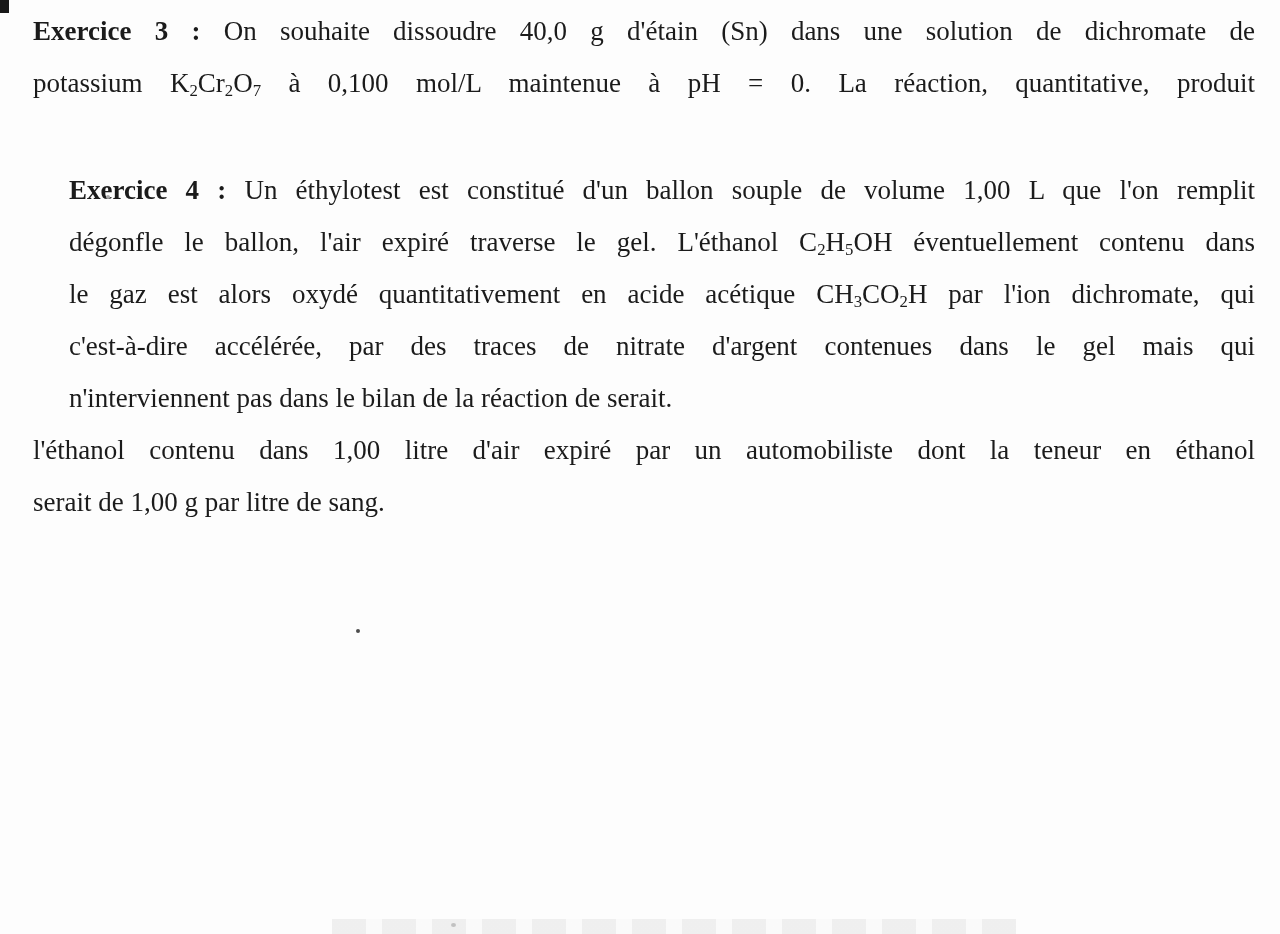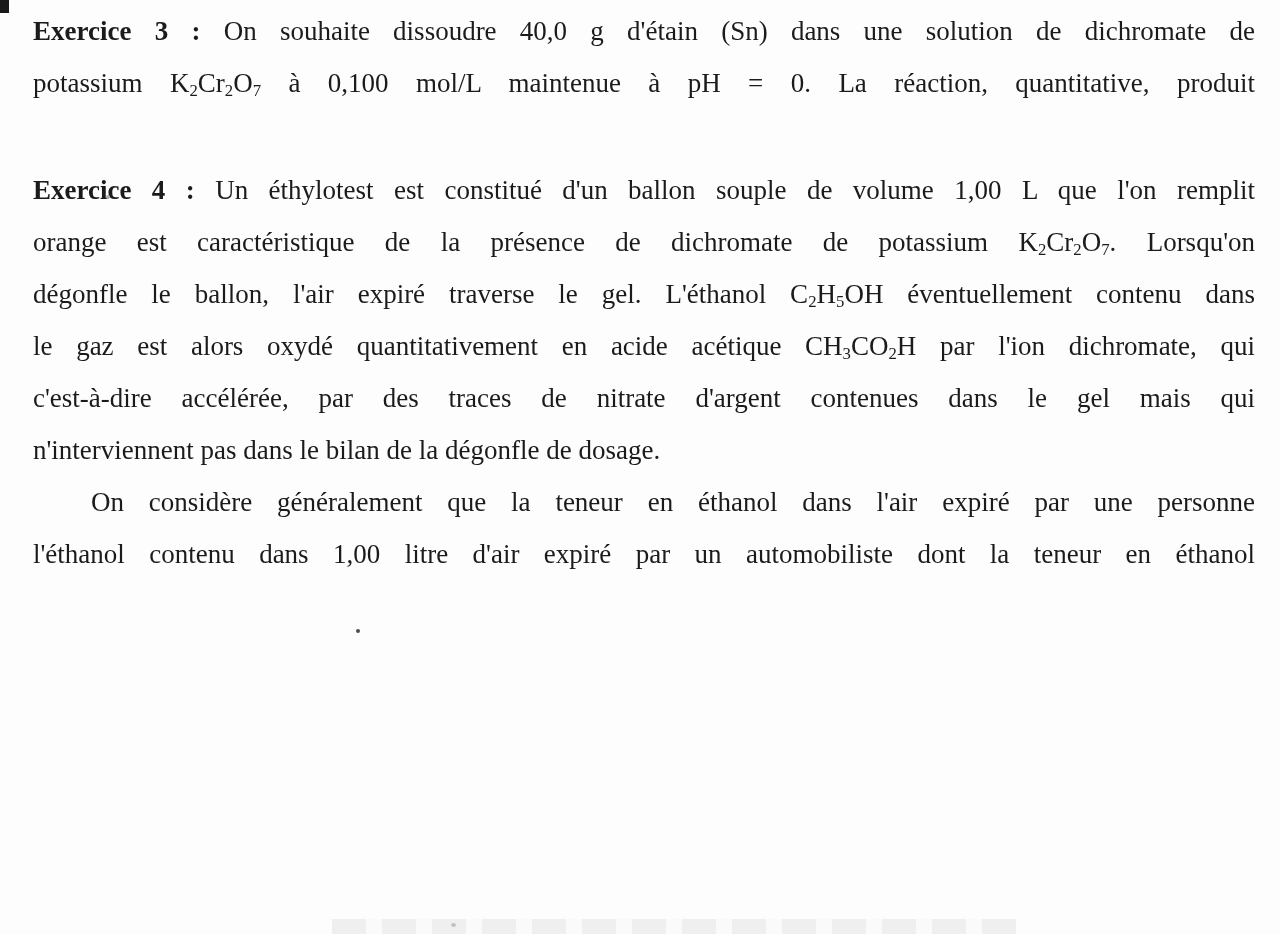--- a/index.html
+++ b/index.html
@@ -74,33 +74,32 @@
 </style>
 </head>
 <body style="background: rgb(253, 253, 253); color: rgb(27, 27, 27);">
 
 <div class="page">
   <div class="doc-body">
       <div class="para">
         <div class="line"><span class="b">Exercice 3 :</span><span> On souhaite dissoudre 40,0 g d'étain (Sn) dans une solution de dichromate de</span></div>
         <div class="line"><span>potassium K</span><sub>2</sub><span>Cr</span><sub>2</sub><span>O</span><sub>7</sub><span> à 0,100 mol/L maintenue à pH = 0. La réaction, quantitative, produit</span></div>
       </div>
-      <div class="para" style="margin-top: 55px;">
+      <div class="para" style="margin-top: 55px; margin-left: 36px;">
         <div class="line"><span class="b">Exercice 4 :</span><span> Un éthylotest est constitué d'un ballon souple de volume 1,00 L que l'on remplit</span></div>
-        <div class="line"><span>orange est caractéristique de la présence de dichromate de potassium K</span><sub>2</sub><span>Cr</span><sub>2</sub><span>O</span><sub>7</sub><span>. Lorsqu'on</span></div>
         <div class="line"><span>dégonfle le ballon, l'air expiré traverse le gel. L'éthanol C</span><sub>2</sub><span>H</span><sub>5</sub><span>OH éventuellement contenu dans</span></div>
         <div class="line"><span>le gaz est alors oxydé quantitativement en acide acétique CH</span><sub>3</sub><span>CO</span><sub>2</sub><span>H par l'ion dichromate, qui</span></div>
         <div class="line"><span>c'est-à-dire accélérée, par des traces de nitrate d'argent contenues dans le gel mais qui</span></div>
-        <div class="line last"><span>n'interviennent pas dans le bilan de la dégonfle de dosage.</span></div>
+        <div class="line last"><span>n'interviennent pas dans le bilan de la réaction de serait.</span></div>
       </div>
       <div class="para">
-        <div class="line indent"><span>On considère généralement que la teneur en éthanol dans l'air expiré par une personne</span></div>
       </div>
       <div class="para">
         <div class="line"><span>l'éthanol contenu dans 1,00 litre d'air expiré par un automobiliste dont la teneur en éthanol</span></div>
+        <div class="line last"><span>serait de 1,00 g par litre de sang.</span></div>
       </div>
     </div>
   <div class="corner-mark"></div>
   <div class="speck speck-a"></div>
   <div class="speck speck-b"></div>
   <div class="speck speck-c"></div>
   <div class="scan-band"></div>
 </div>
 
 </body></html>

